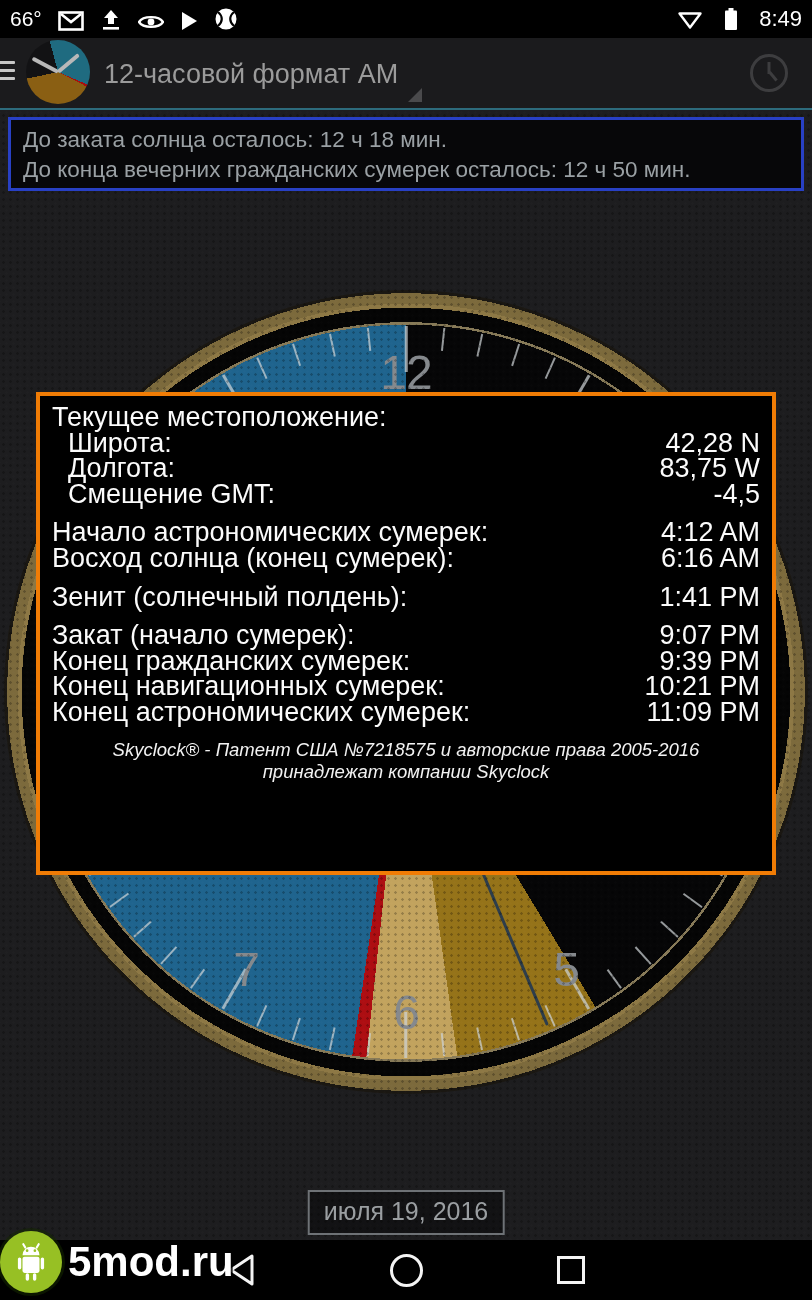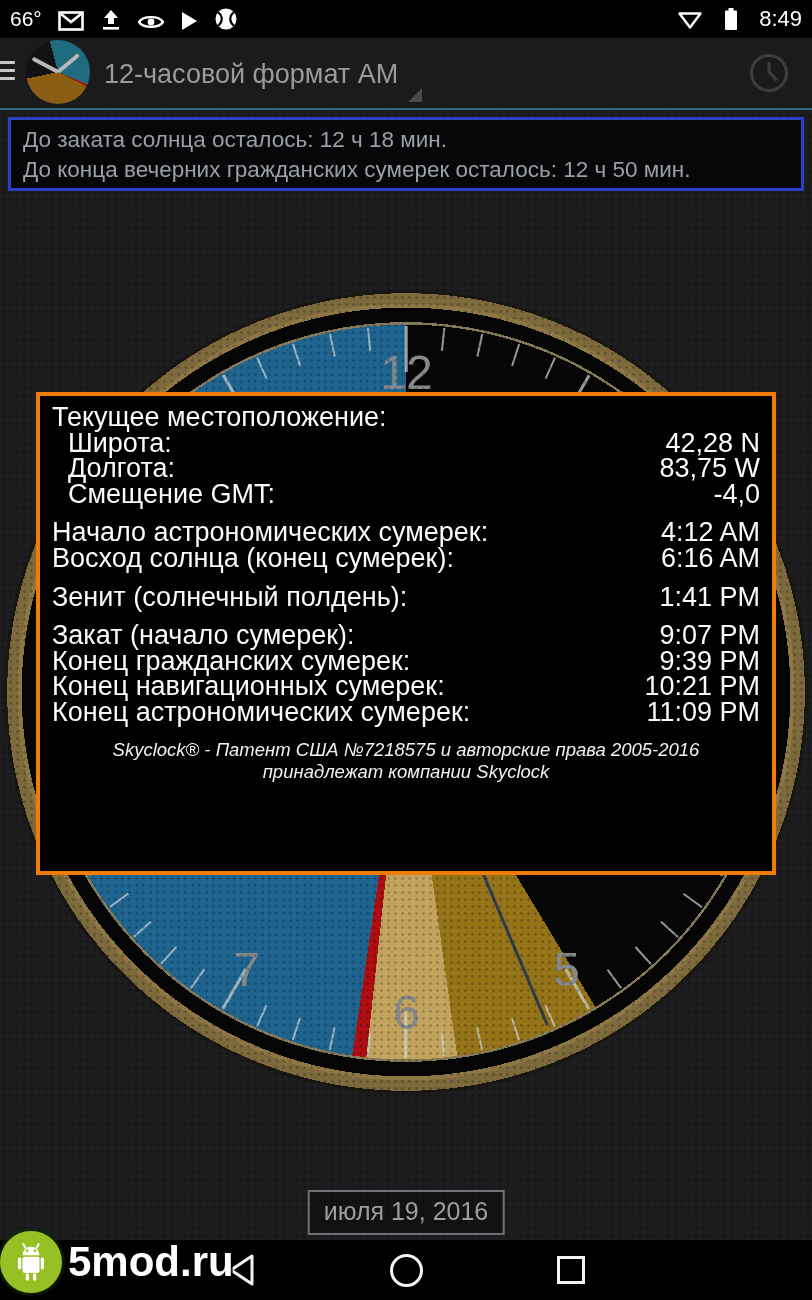--- a/index.html
+++ b/index.html
@@ -315,21 +315,21 @@
         <div class="dlg-row indent">
           <span class="lbl">Широта:</span>
           <span class="val">42,28 N</span>
         </div>
         <div class="dlg-row indent">
           <span class="lbl">Долгота:</span>
           <span class="val">83,75 W</span>
         </div>
         <div class="dlg-row indent">
           <span class="lbl">Смещение GMT:</span>
-          <span class="val">-4,0</span>
+          <span class="val">-4,5</span>
         </div>
       </div>
       <div class="dlg-group">
         <div class="dlg-row">
           <span class="lbl">Начало астрономических сумерек:</span>
           <span class="val">4:12 AM</span>
         </div>
         <div class="dlg-row">
           <span class="lbl">Восход солнца (конец сумерек):</span>
           <span class="val">6:16 AM</span>

